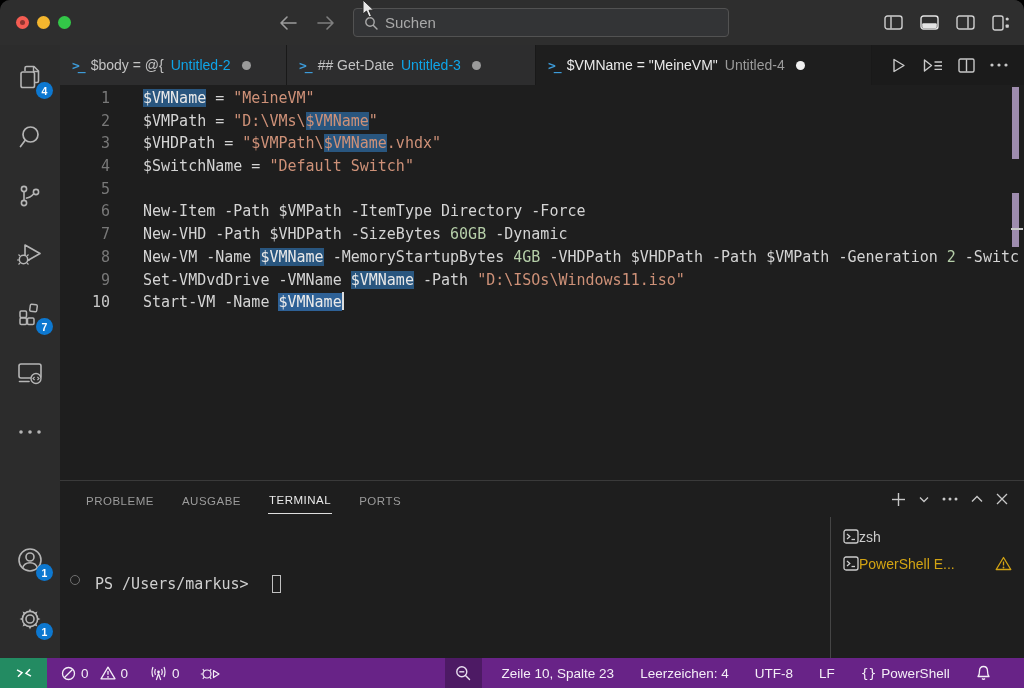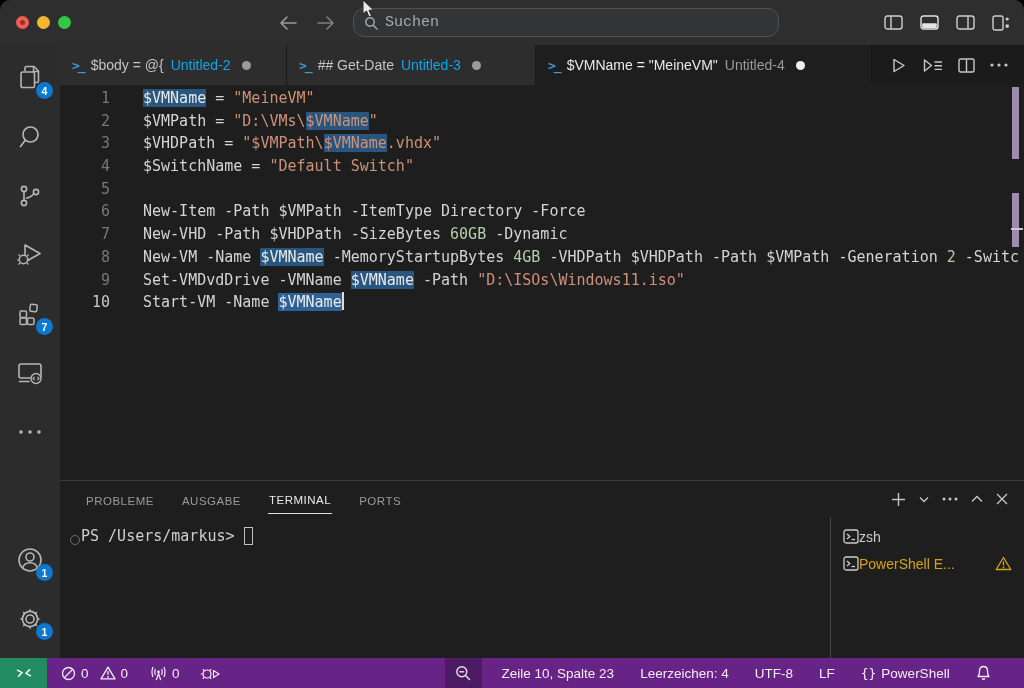--- a/index.html
+++ b/index.html
@@ -12,23 +12,23 @@
   .titlebar { height:45px; background:#2e2e2e; position:relative; flex:0 0 auto; }
   .traffic { position:absolute; top:16px; left:16px; display:flex; gap:8px; }
   .light { width:13px; height:13px; border-radius:50%; position:relative; }
   .light.red { background:#f45c52; }
   .light.red::after { content:""; position:absolute; left:4px; top:4px; width:5px; height:5px;
                       border-radius:50%; background:#8e3530; }
   .light.yellow { background:#f4b62e; }
   .light.green { background:#33c748; }
   .navarrows { position:absolute; top:0; left:278px; height:45px; display:flex; align-items:center; gap:18px; }
   .navarrows svg { display:block; }
-  .searchbox { position:absolute; left:353px; top:8px; width:426px; height:29px; background:#333436;
-               border:1px solid #525252; border-radius:11px; display:flex; align-items:center;
-               padding-left:10px; gap:7px; color:#a9a9a9; font-size:15px;font-family:Liberation Mono, monospace; }
+  .searchbox { position:absolute; left:353px; top:8px; width:376px; height:29px; background:#333436;
+               border:1px solid #525252; border-radius:4px; display:flex; align-items:center;
+               padding-left:10px; gap:7px; color:#a9a9a9; font-size:15px; }
   .tb-icons { position:absolute; right:14px; top:0; height:45px; display:flex; align-items:center; gap:17px; }
   .tb-icons svg { display:block; }
 
   
   .mouse { position:absolute; left:360px; top:0px; z-index:50; pointer-events:none; }
 
   
   .bodyrow { flex:1 1 auto; display:flex; min-height:0; }
   .activitybar { width:60px; background:#2c2c2c; display:flex; flex-direction:column; align-items:center;
                  padding-top:3px; padding-bottom:10px; flex:0 0 auto; }
@@ -81,21 +81,21 @@
   .panel { height:178px; background:#1e1e1e; border-top:1px solid #3a3a3a; display:flex; flex-direction:column; flex:0 0 auto; }
   .panel-header { height:36px; display:flex; align-items:center; padding-left:25px; padding-right:16px; flex:0 0 auto; }
   .ptab { font-size:11.5px; letter-spacing:.5px; color:#9b9b9b; margin-right:26px; padding:10px 1px 7px;
           cursor:default; }
   .ptab.active { color:#e9e9e9; border-bottom:1px solid #dedede; }
   .panel-actions { margin-left:auto; display:flex; align-items:center; gap:13px; }
   .panel-actions svg { display:block; }
   .panel-body { flex:1 1 auto; display:flex; min-height:0; }
   .terminal { flex:1 1 auto; padding:10px 0 0 10px; font-family:"DejaVu Sans Mono", monospace;
               font-size:15px; color:#cfcfcf; }
-  .prompt-row { display:flex; align-items:flex-end; gap:1px; }
+  .prompt-row { display:flex; align-items:flex-start; gap:15px;margin-top:48px; }
   .cmd-circle { width:10px; height:10px; border:1.3px solid #6f6f6f; border-radius:50%; flex:0 0 auto; }
   .block-cursor { display:inline-block; width:9px; height:18px; border:1.2px solid #c0c0c0; margin-left:8px;
                   vertical-align:middle; }
   .term-side { width:194px; border-left:1px solid #454545; padding-top:6px; flex:0 0 auto; }
   .term-row { height:27px; display:flex; align-items:center; gap:0; padding:0 12px; font-size:14px; }
   .term-row .label { color:#cccccc; }
   .term-row.warn .label { color:#d3a413; }
   .term-row .spacer { flex:1 1 auto; }
 
   

